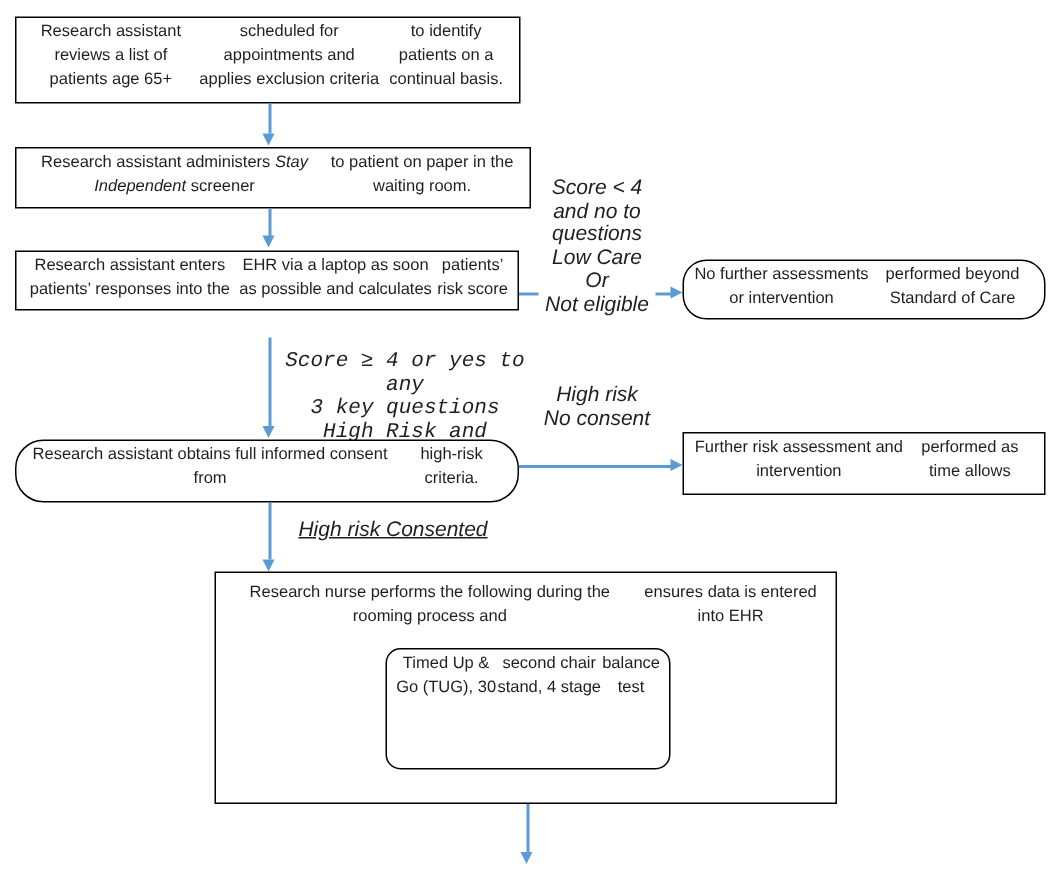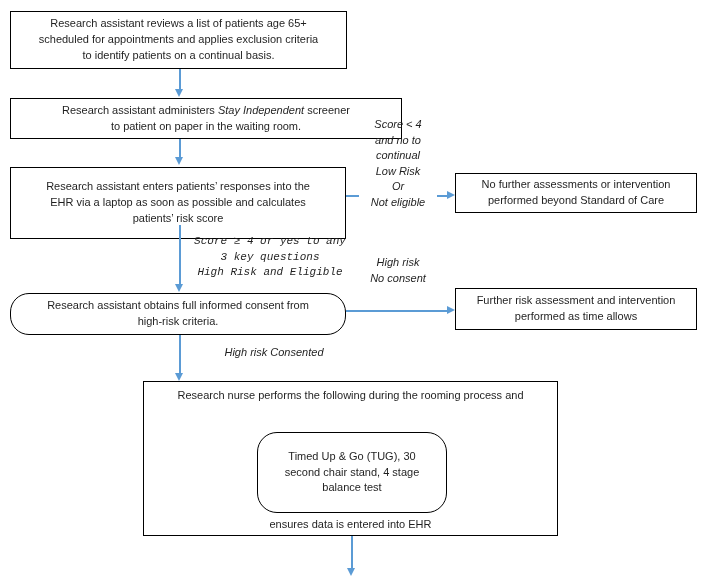--- a/index.html
+++ b/index.html
@@ -10,33 +10,33 @@
     width: 706px;
     height: 579px;
     background: var(--bg, #ffffff);
     overflow: hidden;
   }
   .box {
     position: absolute;
     border: 1px solid var(--border, #000000);
     background: #ffffff;
     display: flex;
-    flex-direction: column;
+    flex-direction: row;
     justify-content: center;
     text-align: center;
     font-size: 11px;
     line-height: 15.8px;
     color: var(--text, #1f1f1f);
     padding: 2px 6px;
   }
   .box.top-align { justify-content: space-between; padding-top: 6px; }
-  .box.rounded { border-radius: 20px; }
+  .box.rounded { border-radius: 10px; }
   .label {
     position: absolute;
-    font-size: 11px;
+    font-size: 14px;
     font-style: italic;
     line-height: 15.6px;
     text-align: center;
     color: var(--text, #1f1f1f);
   }
   .vline { position: absolute; width: 1.5px; background: var(--arrow, #5B9BD5); }
   .hline { position: absolute; height: 1.5px; background: var(--arrow, #5B9BD5); }
   .head-down {
     position: absolute; width: 0; height: 0;
     border-left: 4.5px solid transparent;
@@ -58,48 +58,48 @@
 
   <div class="box" style="left:10px; top:11px; width:337px; height:58px;">
     <div>Research assistant reviews a list of patients age 65+</div>
     <div>scheduled for appointments and applies exclusion criteria</div>
     <div>to identify patients on a continual basis.</div>
   </div>
 
   <div class="vline" style="left:179px; top:69px; height:20px;"></div>
   <div class="head-down" style="left:175px; top:89px;"></div>
 
-  <div class="box" style="left:10px; top:98px; width:392px; height:41px;">
+  <div class="box" style="left:10px; top:98px; width:344px; height:41px;">
     <div><span>Research assistant administers </span><span class="it">Stay Independent</span><span> screener</span></div>
     <div>to patient on paper in the waiting room.</div>
   </div>
 
   <div class="vline" style="left:179px; top:139px; height:19px;"></div>
   <div class="head-down" style="left:175px; top:157px;"></div>
 
-  <div class="box" style="left:10px; top:167px; width:336px; height:72px;">
+  <div class="box" style="left:10px; top:167px; width:336px; height:40px;">
     <div>Research assistant enters patients’ responses into the</div>
     <div>EHR via a laptop as soon as possible and calculates</div>
     <div>patients’ risk score</div>
   </div>
 
   <div class="hline" style="left:346px; top:195px; width:13px;"></div>
   <div class="hline" style="left:437px; top:195px; width:11px;"></div>
   <div class="head-right" style="left:447px; top:191px;"></div>
 
   <div class="label" style="left:338px; top:117px; width:120px;">
     <div>Score &lt; 4</div>
     <div>and no to</div>
-    <div>continual</div>
-    <div>Low Risk</div>
+    <div>questions</div>
+    <div>Low Care</div>
     <div>Or</div>
     <div>Not eligible</div>
   </div>
 
-  <div class="box" style="left:455px; top:173px; width:242px; height:40px;">
+  <div class="box" style="left:455px; top:173px; width:242px; height:40px;border-radius:16px;">
     <div>No further assessments or intervention</div>
     <div>performed beyond Standard of Care</div>
   </div>
 
   <div class="label" style="left:185px; top:234px; width:170px;font-family:Liberation Mono, monospace;">
     <div>Score ≥ 4 or yes to any</div>
     <div>3 key questions</div>
     <div>High Risk and Eligible</div>
   </div>
 
@@ -117,21 +117,21 @@
   </div>
 
   <div class="hline" style="left:346px; top:310px; width:102px;"></div>
   <div class="head-right" style="left:447px; top:306px;"></div>
 
   <div class="box" style="left:455px; top:288px; width:242px; height:42px;">
     <div>Further risk assessment and intervention</div>
     <div>performed as time allows</div>
   </div>
 
-  <div class="label" style="left:204px; top:345px; width:140px;">
+  <div class="label" style="left:192px; top:345px; width:140px;text-decoration:underline;">
     <div>High risk Consented</div>
   </div>
 
   <div class="vline" style="left:179px; top:335px; height:38px;"></div>
   <div class="head-down" style="left:175px; top:373px;"></div>
 
   <div class="box top-align" style="left:143px; top:381px; width:415px; height:155px;">
     <div>Research nurse performs the following during the rooming process and</div>
     <div>ensures data is entered into EHR</div>
   </div>

